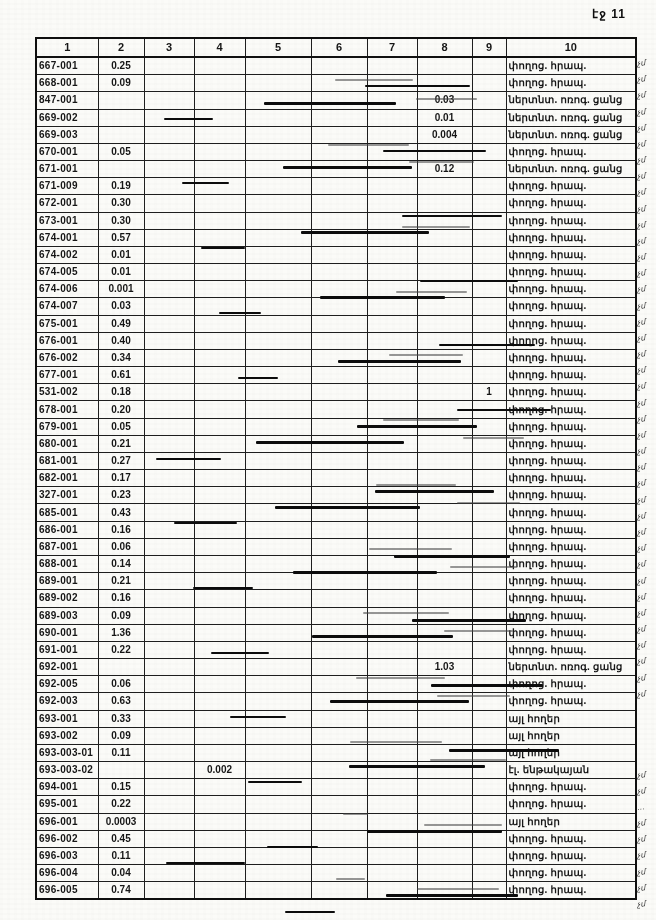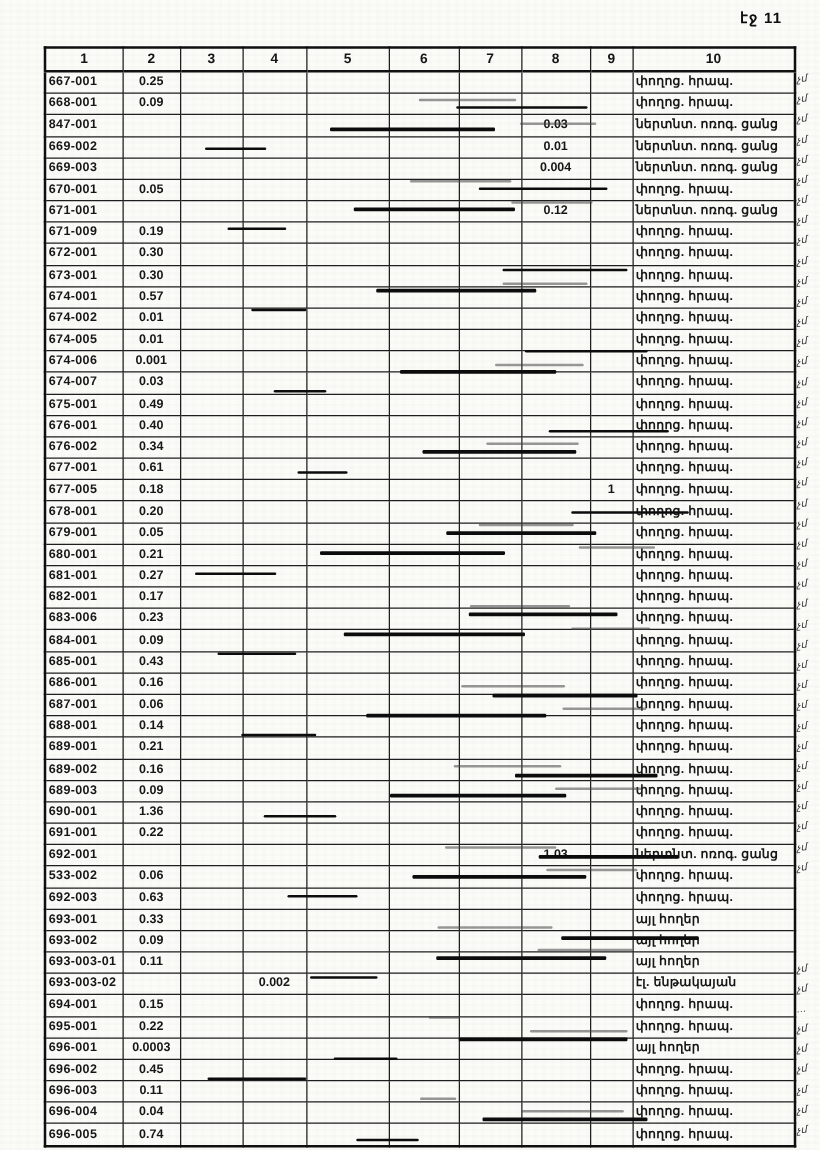--- a/index.html
+++ b/index.html
@@ -301,21 +301,21 @@
         <td class="c-num"></td>
         <td class="c-num"></td>
         <td class="c-num"></td>
         <td class="c-num"></td>
         <td class="c-num"></td>
         <td class="c-num"></td>
         <td class="c-num"></td>
         <td class="c-cat">փողոց. հրապ.</td>
       </tr>
       <tr>
-        <td class="c-code">677-005</td>
+        <td class="c-code">531-002</td>
         <td class="c-num">0.18</td>
         <td class="c-num"></td>
         <td class="c-num"></td>
         <td class="c-num"></td>
         <td class="c-num"></td>
         <td class="c-num"></td>
         <td class="c-num"></td>
         <td class="c-num">1</td>
         <td class="c-cat">փողոց. հրապ.</td>
       </tr>
@@ -373,34 +373,22 @@
         <td class="c-num"></td>
         <td class="c-num"></td>
         <td class="c-num"></td>
         <td class="c-num"></td>
         <td class="c-num"></td>
         <td class="c-num"></td>
         <td class="c-num"></td>
         <td class="c-cat">փողոց. հրապ.</td>
       </tr>
       <tr>
-        <td class="c-code">683-006</td>
+        <td class="c-code">327-001</td>
         <td class="c-num">0.23</td>
-        <td class="c-num"></td>
-        <td class="c-num"></td>
-        <td class="c-num"></td>
-        <td class="c-num"></td>
-        <td class="c-num"></td>
-        <td class="c-num"></td>
-        <td class="c-num"></td>
-        <td class="c-cat">փողոց. հրապ.</td>
-      </tr>
-      <tr>
-        <td class="c-code">684-001</td>
-        <td class="c-num">0.09</td>
         <td class="c-num"></td>
         <td class="c-num"></td>
         <td class="c-num"></td>
         <td class="c-num"></td>
         <td class="c-num"></td>
         <td class="c-num"></td>
         <td class="c-num"></td>
         <td class="c-cat">փողոց. հրապ.</td>
       </tr>
       <tr>
@@ -517,21 +505,21 @@
         <td class="c-num"></td>
         <td class="c-num"></td>
         <td class="c-num"></td>
         <td class="c-num"></td>
         <td class="c-num"></td>
         <td class="c-num">1.03</td>
         <td class="c-num"></td>
         <td class="c-cat">ներտնտ. ոռոգ. ցանց</td>
       </tr>
       <tr>
-        <td class="c-code">533-002</td>
+        <td class="c-code">692-005</td>
         <td class="c-num">0.06</td>
         <td class="c-num"></td>
         <td class="c-num"></td>
         <td class="c-num"></td>
         <td class="c-num"></td>
         <td class="c-num"></td>
         <td class="c-num"></td>
         <td class="c-num"></td>
         <td class="c-cat">փողոց. հրապ.</td>
       </tr>

